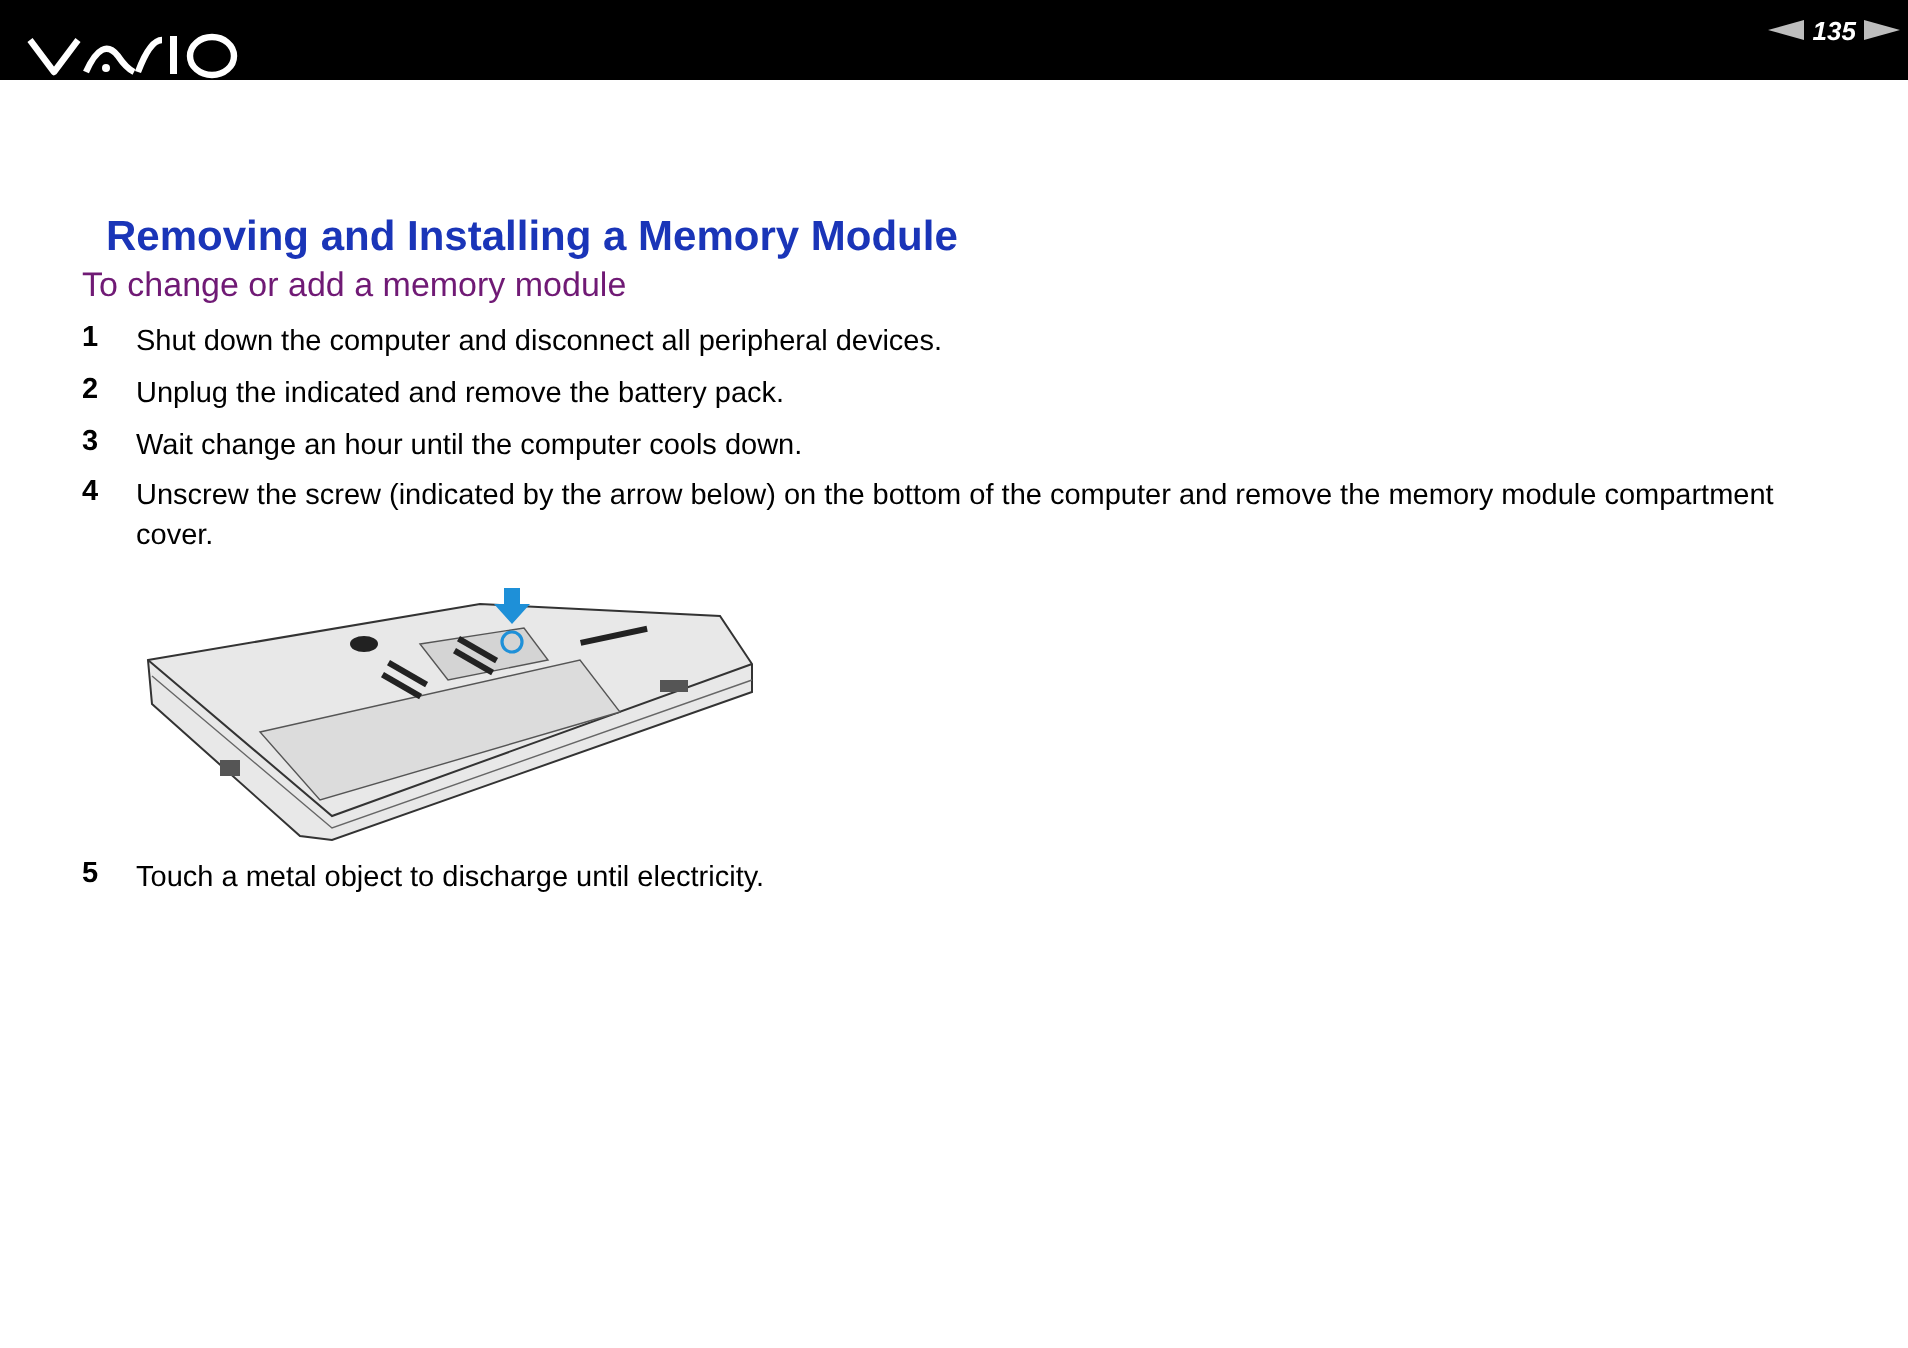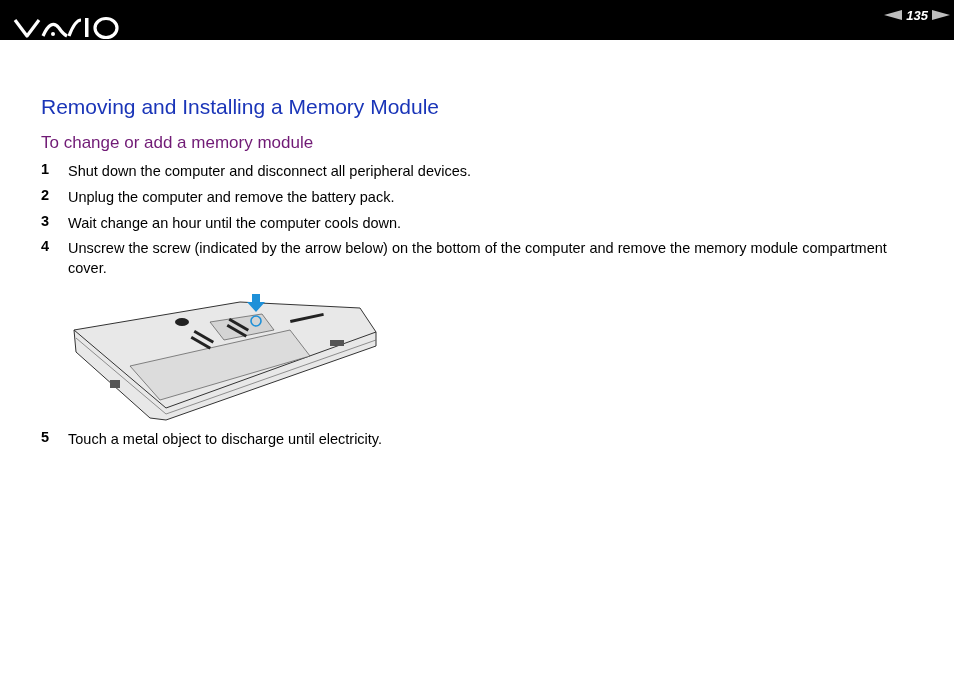--- a/index.html
+++ b/index.html
@@ -3,21 +3,21 @@
 <meta charset="utf-8">
 <style>
   html, body { margin:0; padding:0; background:#ffffff; }
   body { width:954px; height:674px; position:relative; overflow:hidden; font-family:"Liberation Sans", sans-serif; }
   .header { position:absolute; left:0; top:0; width:954px; height:40px; background:#000;padding-left:16px; }
   .logo { position:absolute; left:13px; top:14px; width:110px; height:28px; }
   .pagenav { position:absolute; right:20px; top:7px; height:16px; display:flex; align-items:center; gap:4px; color:#fff; font-size:13px; font-style:italic; font-weight:bold; }
   .arrow-l { width:0; height:0; border-top:5px solid transparent; border-bottom:5px solid transparent; border-right:18px solid #bdbdbd; cursor:pointer; }
   .arrow-r { width:0; height:0; border-top:5px solid transparent; border-bottom:5px solid transparent; border-left:18px solid #bdbdbd; cursor:pointer; }
   .section { position:absolute; right:19px; top:30px; color:#fff; font-weight:bold; font-size:14px; }
-  h1 { position:absolute; left:41px; top:95px; margin:0; font-weight:normal; font-size:21px; color:#1a35b8; }
+  h1 { position:absolute; left:41px; top:95px; margin:12px; font-weight:bold; font-size:21px; color:#1a35b8; }
   .sub { position:absolute; left:41px; top:133px; font-size:17px; color:#701a75; }
   .step { position:absolute; left:41px; font-size:14.5px; color:#000; display:flex; }
   .num { width:27px; font-weight:bold; flex:none; }
   .txt { width:820px; line-height:20px; }
   .illus { position:absolute; left:70px; top:290px; width:312px; height:134px; }
 </style>
 </head>
 <body>
 
 <div class="header">
@@ -38,21 +38,21 @@
 
 <h1>Removing and Installing a Memory Module</h1>
 <div class="sub">To change or add a memory module</div>
 
 <div class="step" style="top:161px">
   <span class="num">1</span>
   <span class="txt">Shut down the computer and disconnect all peripheral devices.</span>
 </div>
 <div class="step" style="top:187px">
   <span class="num">2</span>
-  <span class="txt">Unplug the computer and remove the battery pack.</span>
+  <span class="txt">Unplug the indicated and remove the battery pack.</span>
 </div>
 <div class="step" style="top:213px">
   <span class="num">3</span>
   <span class="txt">Wait change an hour until the computer cools down.</span>
 </div>
 <div class="step" style="top:238px">
   <span class="num">4</span>
   <span class="txt">Unscrew the screw (indicated by the arrow below) on the bottom of the computer and remove the memory module compartment cover.</span>
 </div>
 

